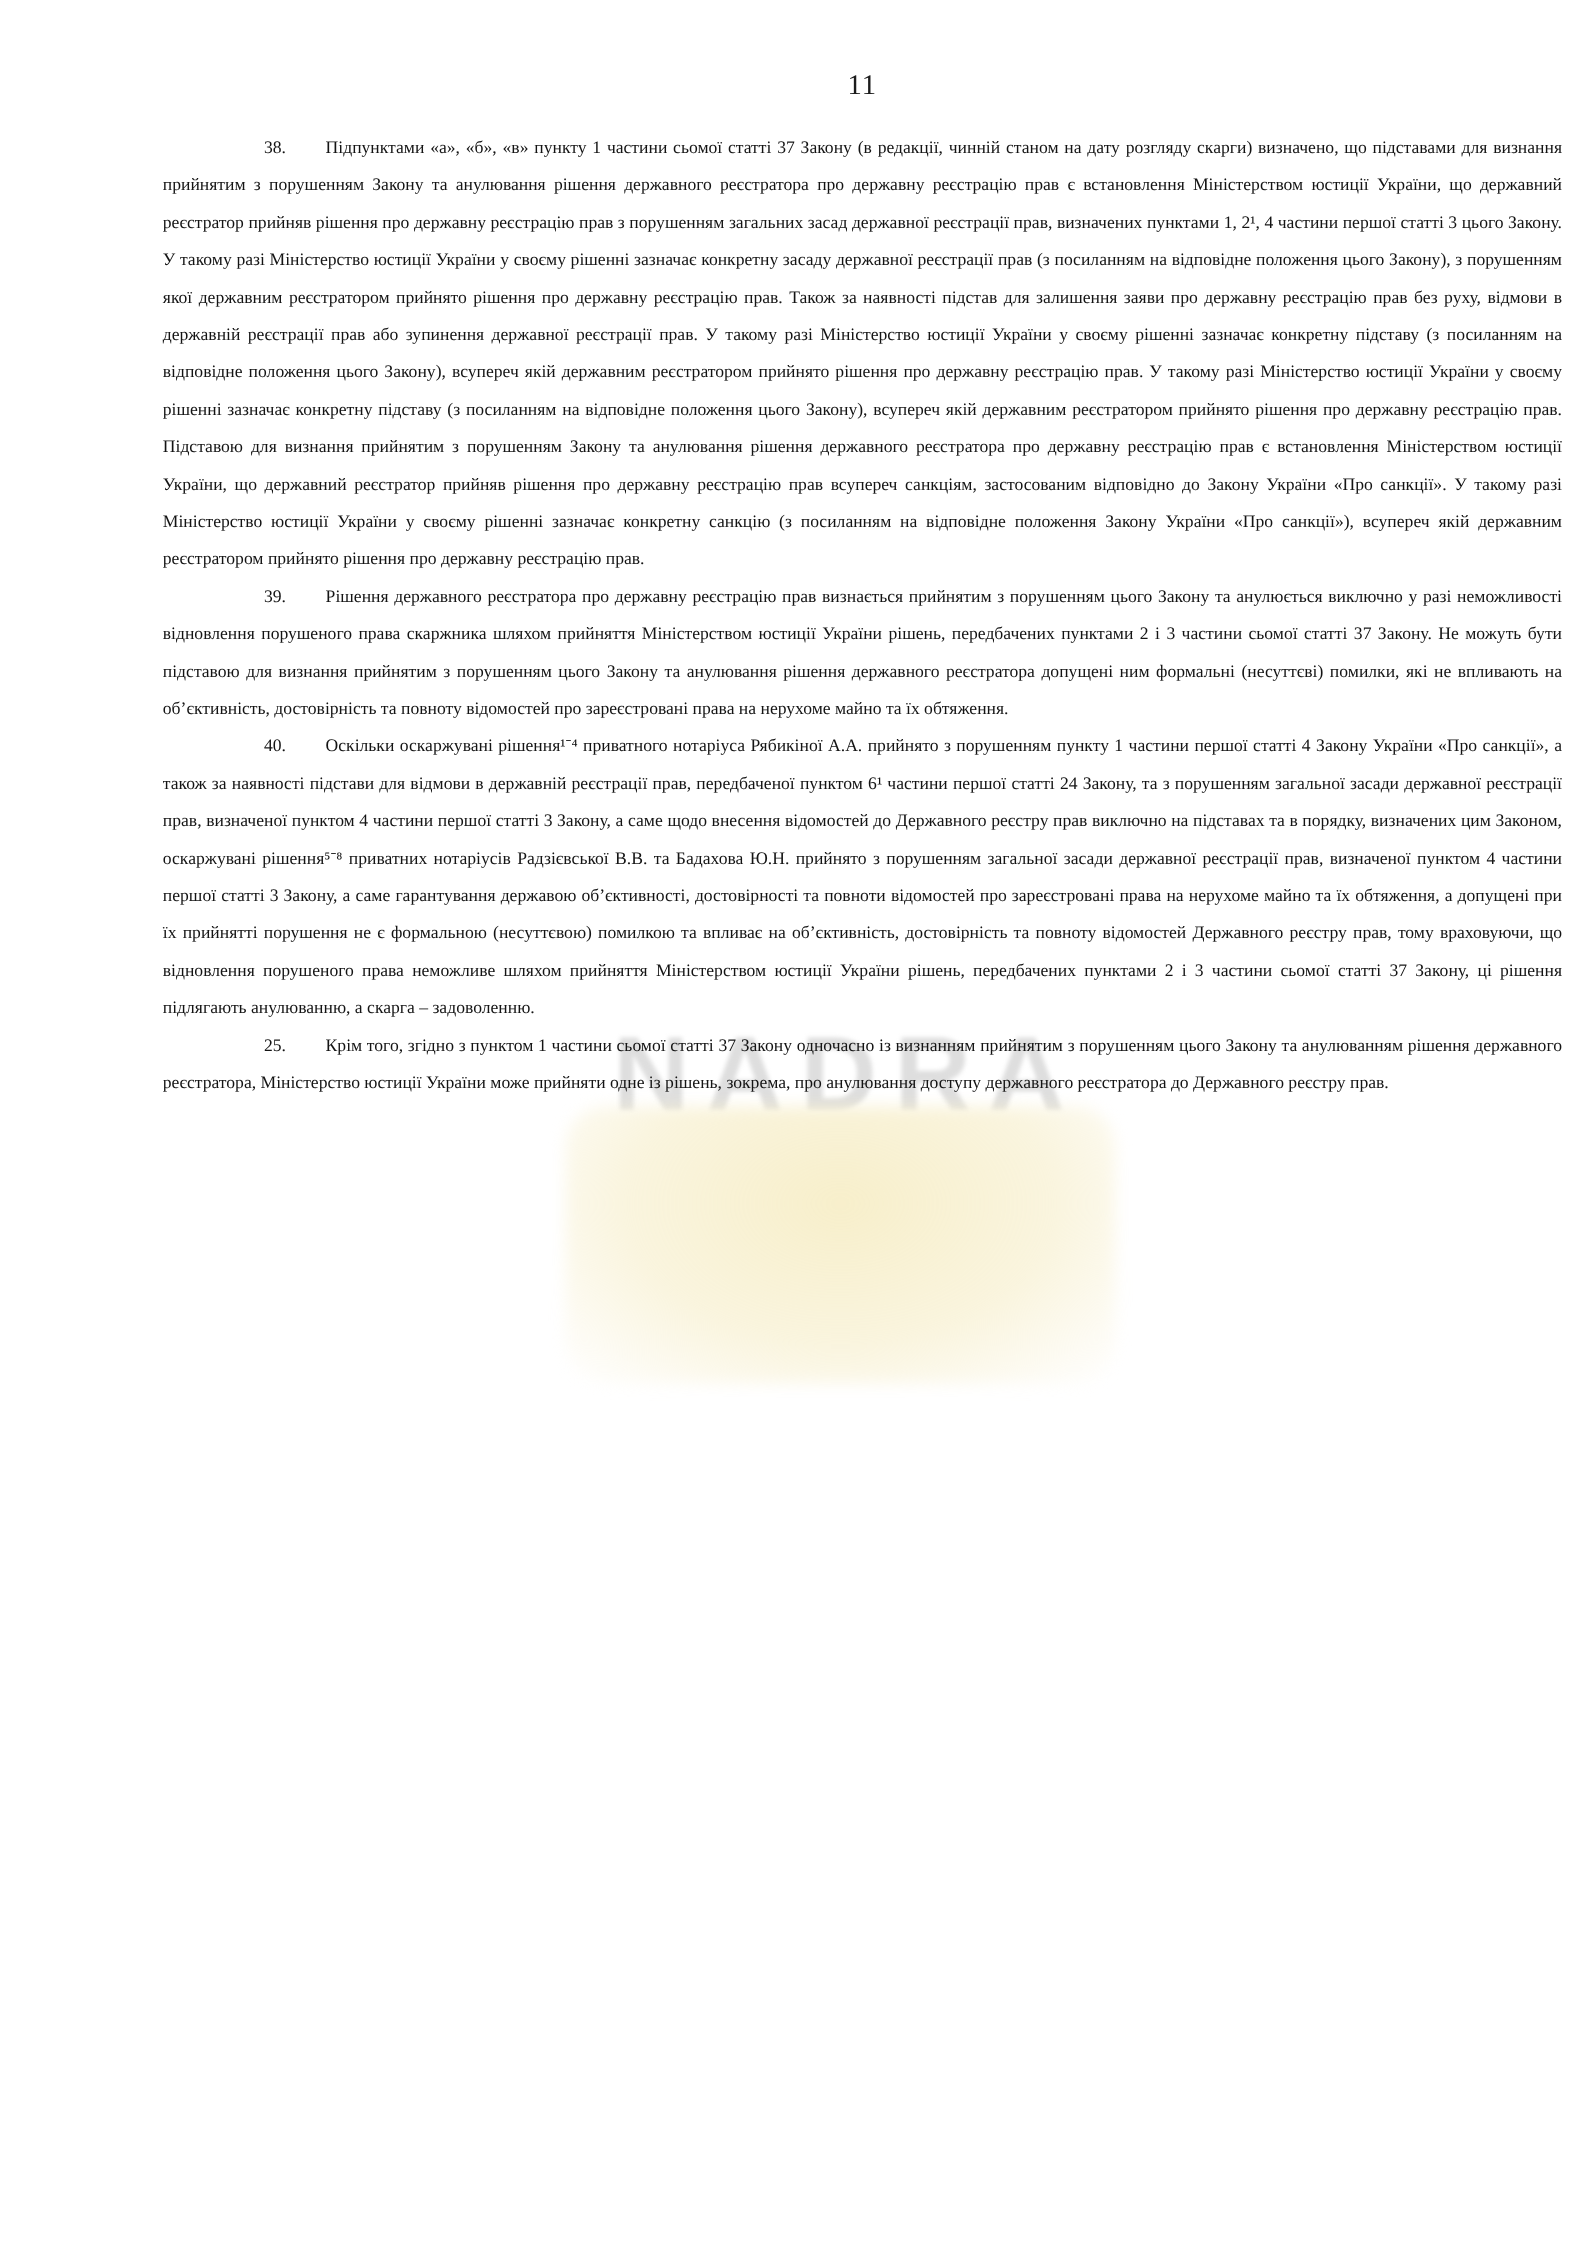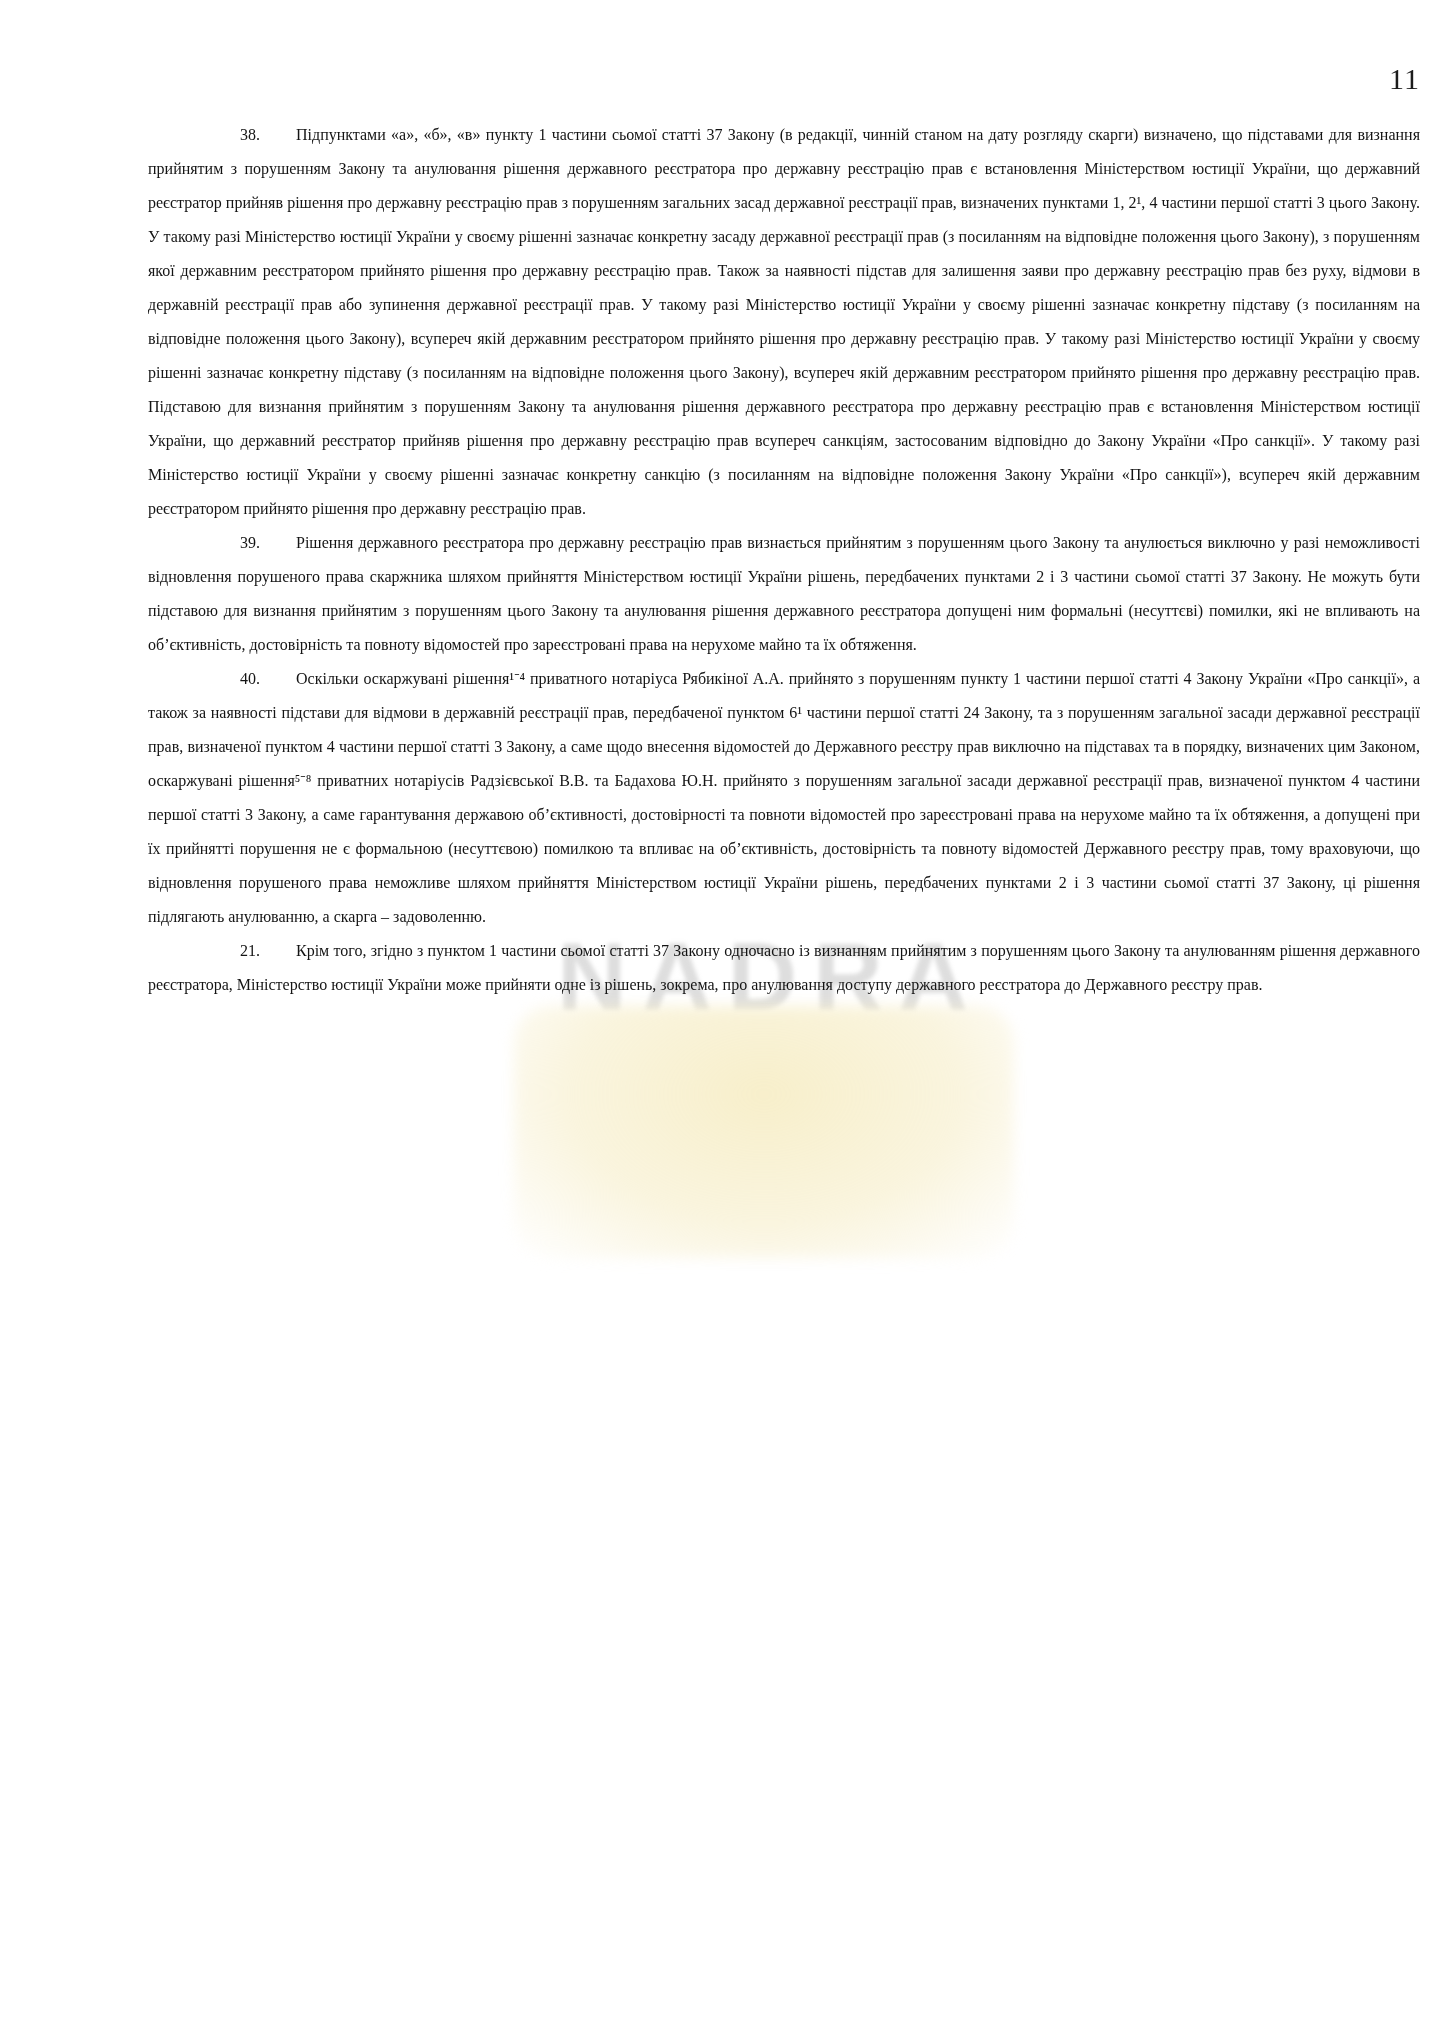--- a/index.html
+++ b/index.html
@@ -15,22 +15,22 @@
     background: #ffffff;
     overflow: hidden;
     font-family: "Liberation Serif", serif;
     color: #141414;
   }
   .page-number {
     position: absolute;
     top: 62px;
     left: 148px;
     width: 1272px;
-    text-align: right;
-    font-size: 30px;
+    text-align: center;
+    font-size: 26px;
     letter-spacing: 1px;
     color: #1c1c1c;
     z-index: 2;
   }
   
   .watermark-layer {
     position: absolute;
     left: 0; top: 0; right: 0; bottom: 0;
     z-index: 0;
     pointer-events: none;
@@ -93,16 +93,16 @@
   </div>
 
   <div class="doc-body">
 
     <p class="para"><span class="pnum">38.</span><span>Підпунктами «а», «б», «в» пункту 1 частини сьомої статті 37 Закону (в редакції, чинній станом на дату розгляду скарги) визначено, що підставами для визнання прийнятим з порушенням Закону та анулювання рішення державного реєстратора про державну реєстрацію прав є встановлення Міністерством юстиції України, що державний реєстратор прийняв рішення про державну реєстрацію прав з порушенням загальних засад державної реєстрації прав, визначених пунктами 1, 2¹, 4 частини першої статті 3 цього Закону. У такому разі Міністерство юстиції України у своєму рішенні зазначає конкретну засаду державної реєстрації прав (з посиланням на відповідне положення цього Закону), з порушенням якої державним реєстратором прийнято рішення про державну реєстрацію прав. Також за наявності підстав для залишення заяви про державну реєстрацію прав без руху, відмови в державній реєстрації прав або зупинення державної реєстрації прав. У такому разі Міністерство юстиції України у своєму рішенні зазначає конкретну підставу (з посиланням на відповідне положення цього Закону), всупереч якій державним реєстратором прийнято рішення про державну реєстрацію прав. У такому разі Міністерство юстиції України у своєму рішенні зазначає конкретну підставу (з посиланням на відповідне положення цього Закону), всупереч якій державним реєстратором прийнято рішення про державну реєстрацію прав. Підставою для визнання прийнятим з порушенням Закону та анулювання рішення державного реєстратора про державну реєстрацію прав є встановлення Міністерством юстиції України, що державний реєстратор прийняв рішення про державну реєстрацію прав всупереч санкціям, застосованим відповідно до Закону України «Про санкції». У такому разі Міністерство юстиції України у своєму рішенні зазначає конкретну санкцію (з посиланням на відповідне положення Закону України «Про санкції»), всупереч якій державним реєстратором прийнято рішення про державну реєстрацію прав.</span></p>
 
     <p class="para"><span class="pnum">39.</span><span>Рішення державного реєстратора про державну реєстрацію прав визнається прийнятим з порушенням цього Закону та анулюється виключно у разі неможливості відновлення порушеного права скаржника шляхом прийняття Міністерством юстиції України рішень, передбачених пунктами 2 і 3 частини сьомої статті 37 Закону. Не можуть бути підставою для визнання прийнятим з порушенням цього Закону та анулювання рішення державного реєстратора допущені ним формальні (несуттєві) помилки, які не впливають на об’єктивність, достовірність та повноту відомостей про зареєстровані права на нерухоме майно та їх обтяження.</span></p>
 
     <p class="para"><span class="pnum">40.</span><span>Оскільки оскаржувані рішення¹⁻⁴ приватного нотаріуса Рябикіної А.А. прийнято з порушенням пункту 1 частини першої статті 4 Закону України «Про санкції», а також за наявності підстави для відмови в державній реєстрації прав, передбаченої пунктом 6¹ частини першої статті 24 Закону, та з порушенням загальної засади державної реєстрації прав, визначеної пунктом 4 частини першої статті 3 Закону, а саме щодо внесення відомостей до Державного реєстру прав виключно на підставах та в порядку, визначених цим Законом, оскаржувані рішення⁵⁻⁸ приватних нотаріусів Радзієвської В.В. та Бадахова Ю.Н. прийнято з порушенням загальної засади державної реєстрації прав, визначеної пунктом 4 частини першої статті 3 Закону, а саме гарантування державою об’єктивності, достовірності та повноти відомостей про зареєстровані права на нерухоме майно та їх обтяження, а допущені при їх прийнятті порушення не є формальною (несуттєвою) помилкою та впливає на об’єктивність, достовірність та повноту відомостей Державного реєстру прав, тому враховуючи, що відновлення порушеного права неможливе шляхом прийняття Міністерством юстиції України рішень, передбачених пунктами 2 і 3 частини сьомої статті 37 Закону, ці рішення підлягають анулюванню, а скарга – задоволенню.</span></p>
 
-    <p class="para"><span class="pnum">21.</span><span>Крім того, згідно з пунктом 1 частини сьомої статті 37 Закону одночасно із визнанням прийнятим з порушенням цього Закону та анулюванням рішення державного реєстратора, Міністерство юстиції України може прийняти одне із рішень, зокрема, про анулювання доступу державного реєстратора до Державного реєстру прав.</span></p>
+    <p class="para"><span class="pnum">25.</span><span>Крім того, згідно з пунктом 1 частини сьомої статті 37 Закону одночасно із визнанням прийнятим з порушенням цього Закону та анулюванням рішення державного реєстратора, Міністерство юстиції України може прийняти одне із рішень, зокрема, про анулювання доступу державного реєстратора до Державного реєстру прав.</span></p>
 
   </div>
 </div>
 
 </body></html>

